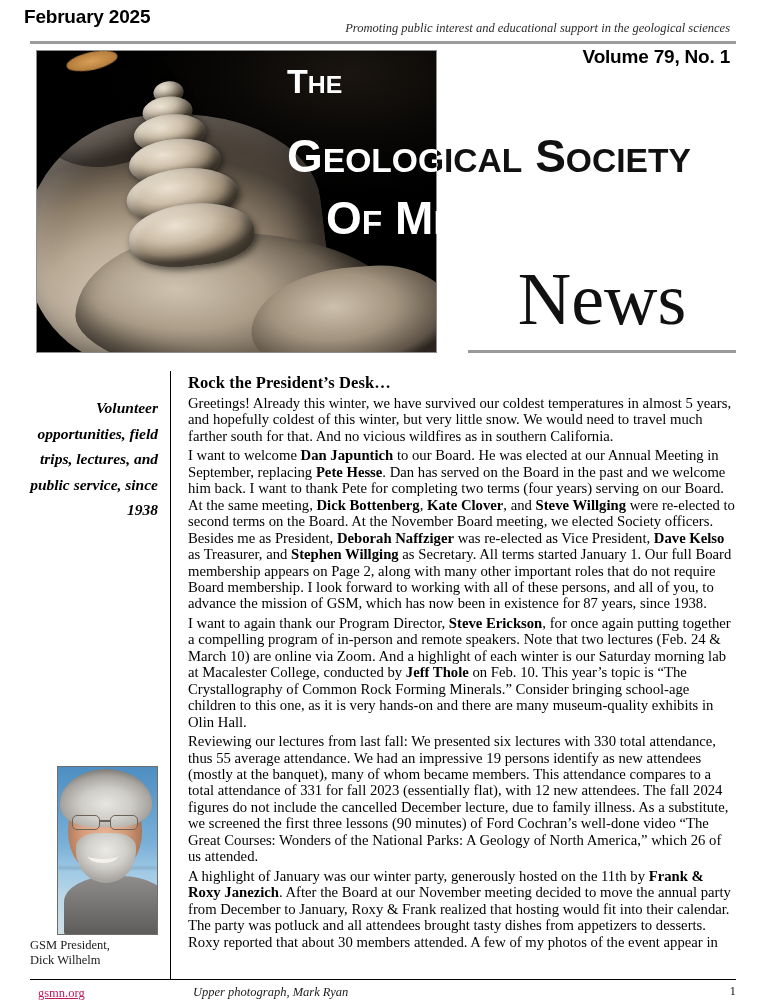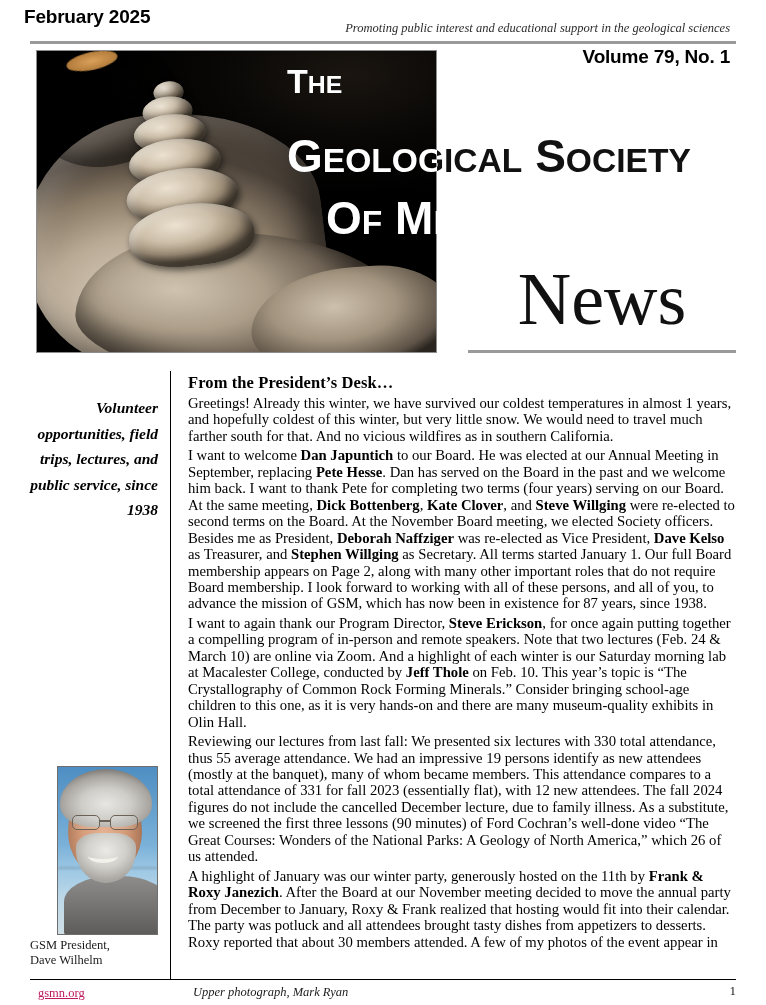--- a/index.html
+++ b/index.html
@@ -525,28 +525,28 @@
   <div class="glasses">
     <div class="lens l"></div>
     <div class="bridge"></div>
     <div class="lens r"></div>
   </div>
   <div class="smile"></div>
 </div>
 
 <div class="pres-caption">
   <div>GSM President,</div>
-  <div>Dave Wilhelm</div>
+  <div>Dick Wilhelm</div>
 </div>
 
 <a class="site-link" href="#">gsmn.org</a>
 
 <div class="article">
-  <h2 class="article-title">From the President’s Desk…</h2>
-  <p>Greetings! Already this winter, we have survived our coldest temperatures in almost 1 years, and hopefully coldest of this winter, but very little snow. We would need to travel much farther south for that. And no vicious wildfires as in southern California.</p>
+  <h2 class="article-title">Rock the President’s Desk…</h2>
+  <p>Greetings! Already this winter, we have survived our coldest temperatures in almost 5 years, and hopefully coldest of this winter, but very little snow. We would need to travel much farther south for that. And no vicious wildfires as in southern California.</p>
   <p>I want to welcome <b>Dan Japuntich</b> to our Board. He was elected at our Annual Meeting in September, replacing <b>Pete Hesse</b>. Dan has served on the Board in the past and we welcome him back. I want to thank Pete for completing two terms (four years) serving on our Board. At the same meeting, <b>Dick Bottenberg</b>, <b>Kate Clover</b>, and <b>Steve Willging</b> were re-elected to second terms on the Board. At the November Board meeting, we elected Society officers. Besides me as President, <b>Deborah Naffziger</b> was re-elected as Vice President, <b>Dave Kelso</b> as Treasurer, and <b>Stephen Willging</b> as Secretary. All terms started January 1. Our full Board membership appears on Page 2, along with many other important roles that do not require Board membership. I look forward to working with all of these persons, and all of you, to advance the mission of GSM, which has now been in existence for 87 years, since 1938.</p>
   <p>I want to again thank our Program Director, <b>Steve Erickson</b>, for once again putting together a compelling program of in-person and remote speakers. Note that two lectures (Feb. 24 &amp; March 10) are online via Zoom. And a highlight of each winter is our Saturday morning lab at Macalester College, conducted by <b>Jeff Thole</b> on Feb. 10. This year’s topic is “The Crystallography of Common Rock Forming Minerals.” Consider bringing school-age children to this one, as it is very hands-on and there are many museum-quality exhibits in Olin Hall.</p>
   <p>Reviewing our lectures from last fall: We presented six lectures with 330 total attendance, thus 55 average attendance. We had an impressive 19 persons identify as new attendees (mostly at the banquet), many of whom became members. This attendance compares to a total attendance of 331 for fall 2023 (essentially flat), with 12 new attendees. The fall 2024 figures do not include the cancelled December lecture, due to family illness. As a substitute, we screened the first three lessons (90 minutes) of Ford Cochran’s well-done video “The Great Courses: Wonders of the National Parks: A Geology of North America,” which 26 of us attended.</p>
   <p>A highlight of January was our winter party, generously hosted on the 11th by <b>Frank &amp; Roxy Janezich</b>. After the Board at our November meeting decided to move the annual party from December to January, Roxy &amp; Frank realized that hosting would fit into their calendar. The party was potluck and all attendees brought tasty dishes from appetizers to desserts. Roxy reported that about 30 members attended. A few of my photos of the event appear in</p>
 </div>
 
 <div class="page-footer-note">Upper photograph, Mark Ryan</div>
 <div class="page-number">1</div>
 
 </body></html>

